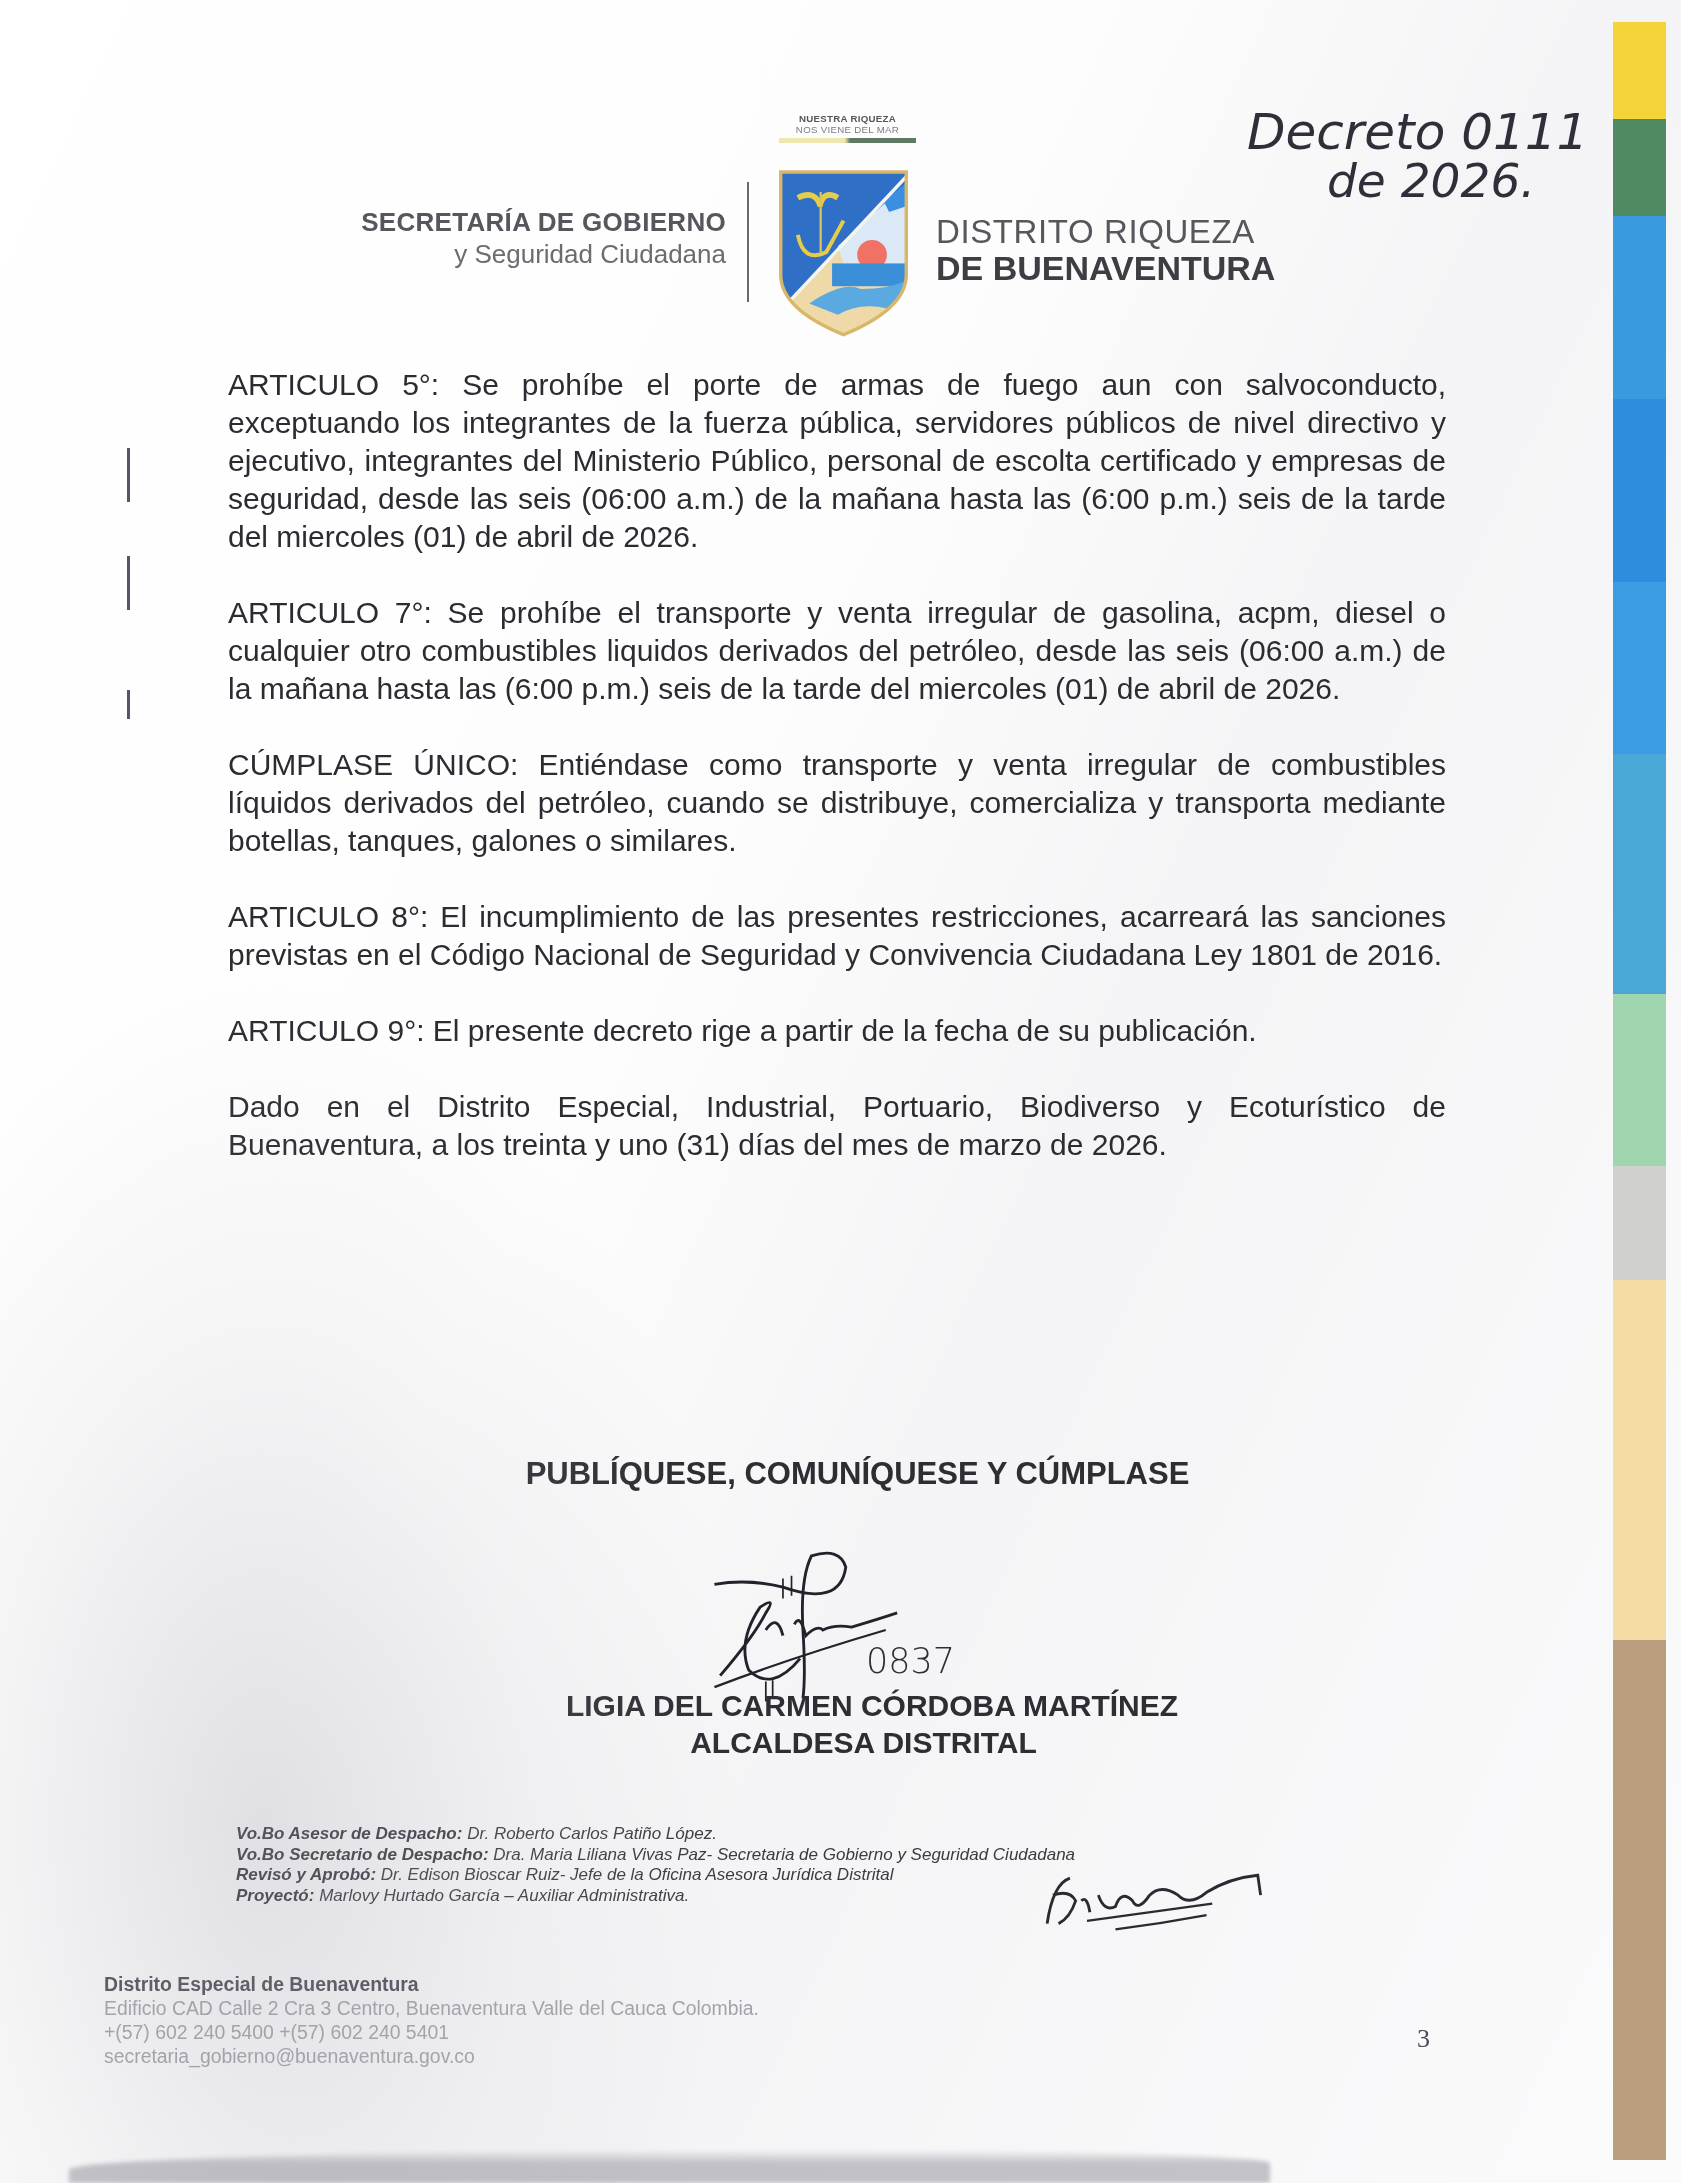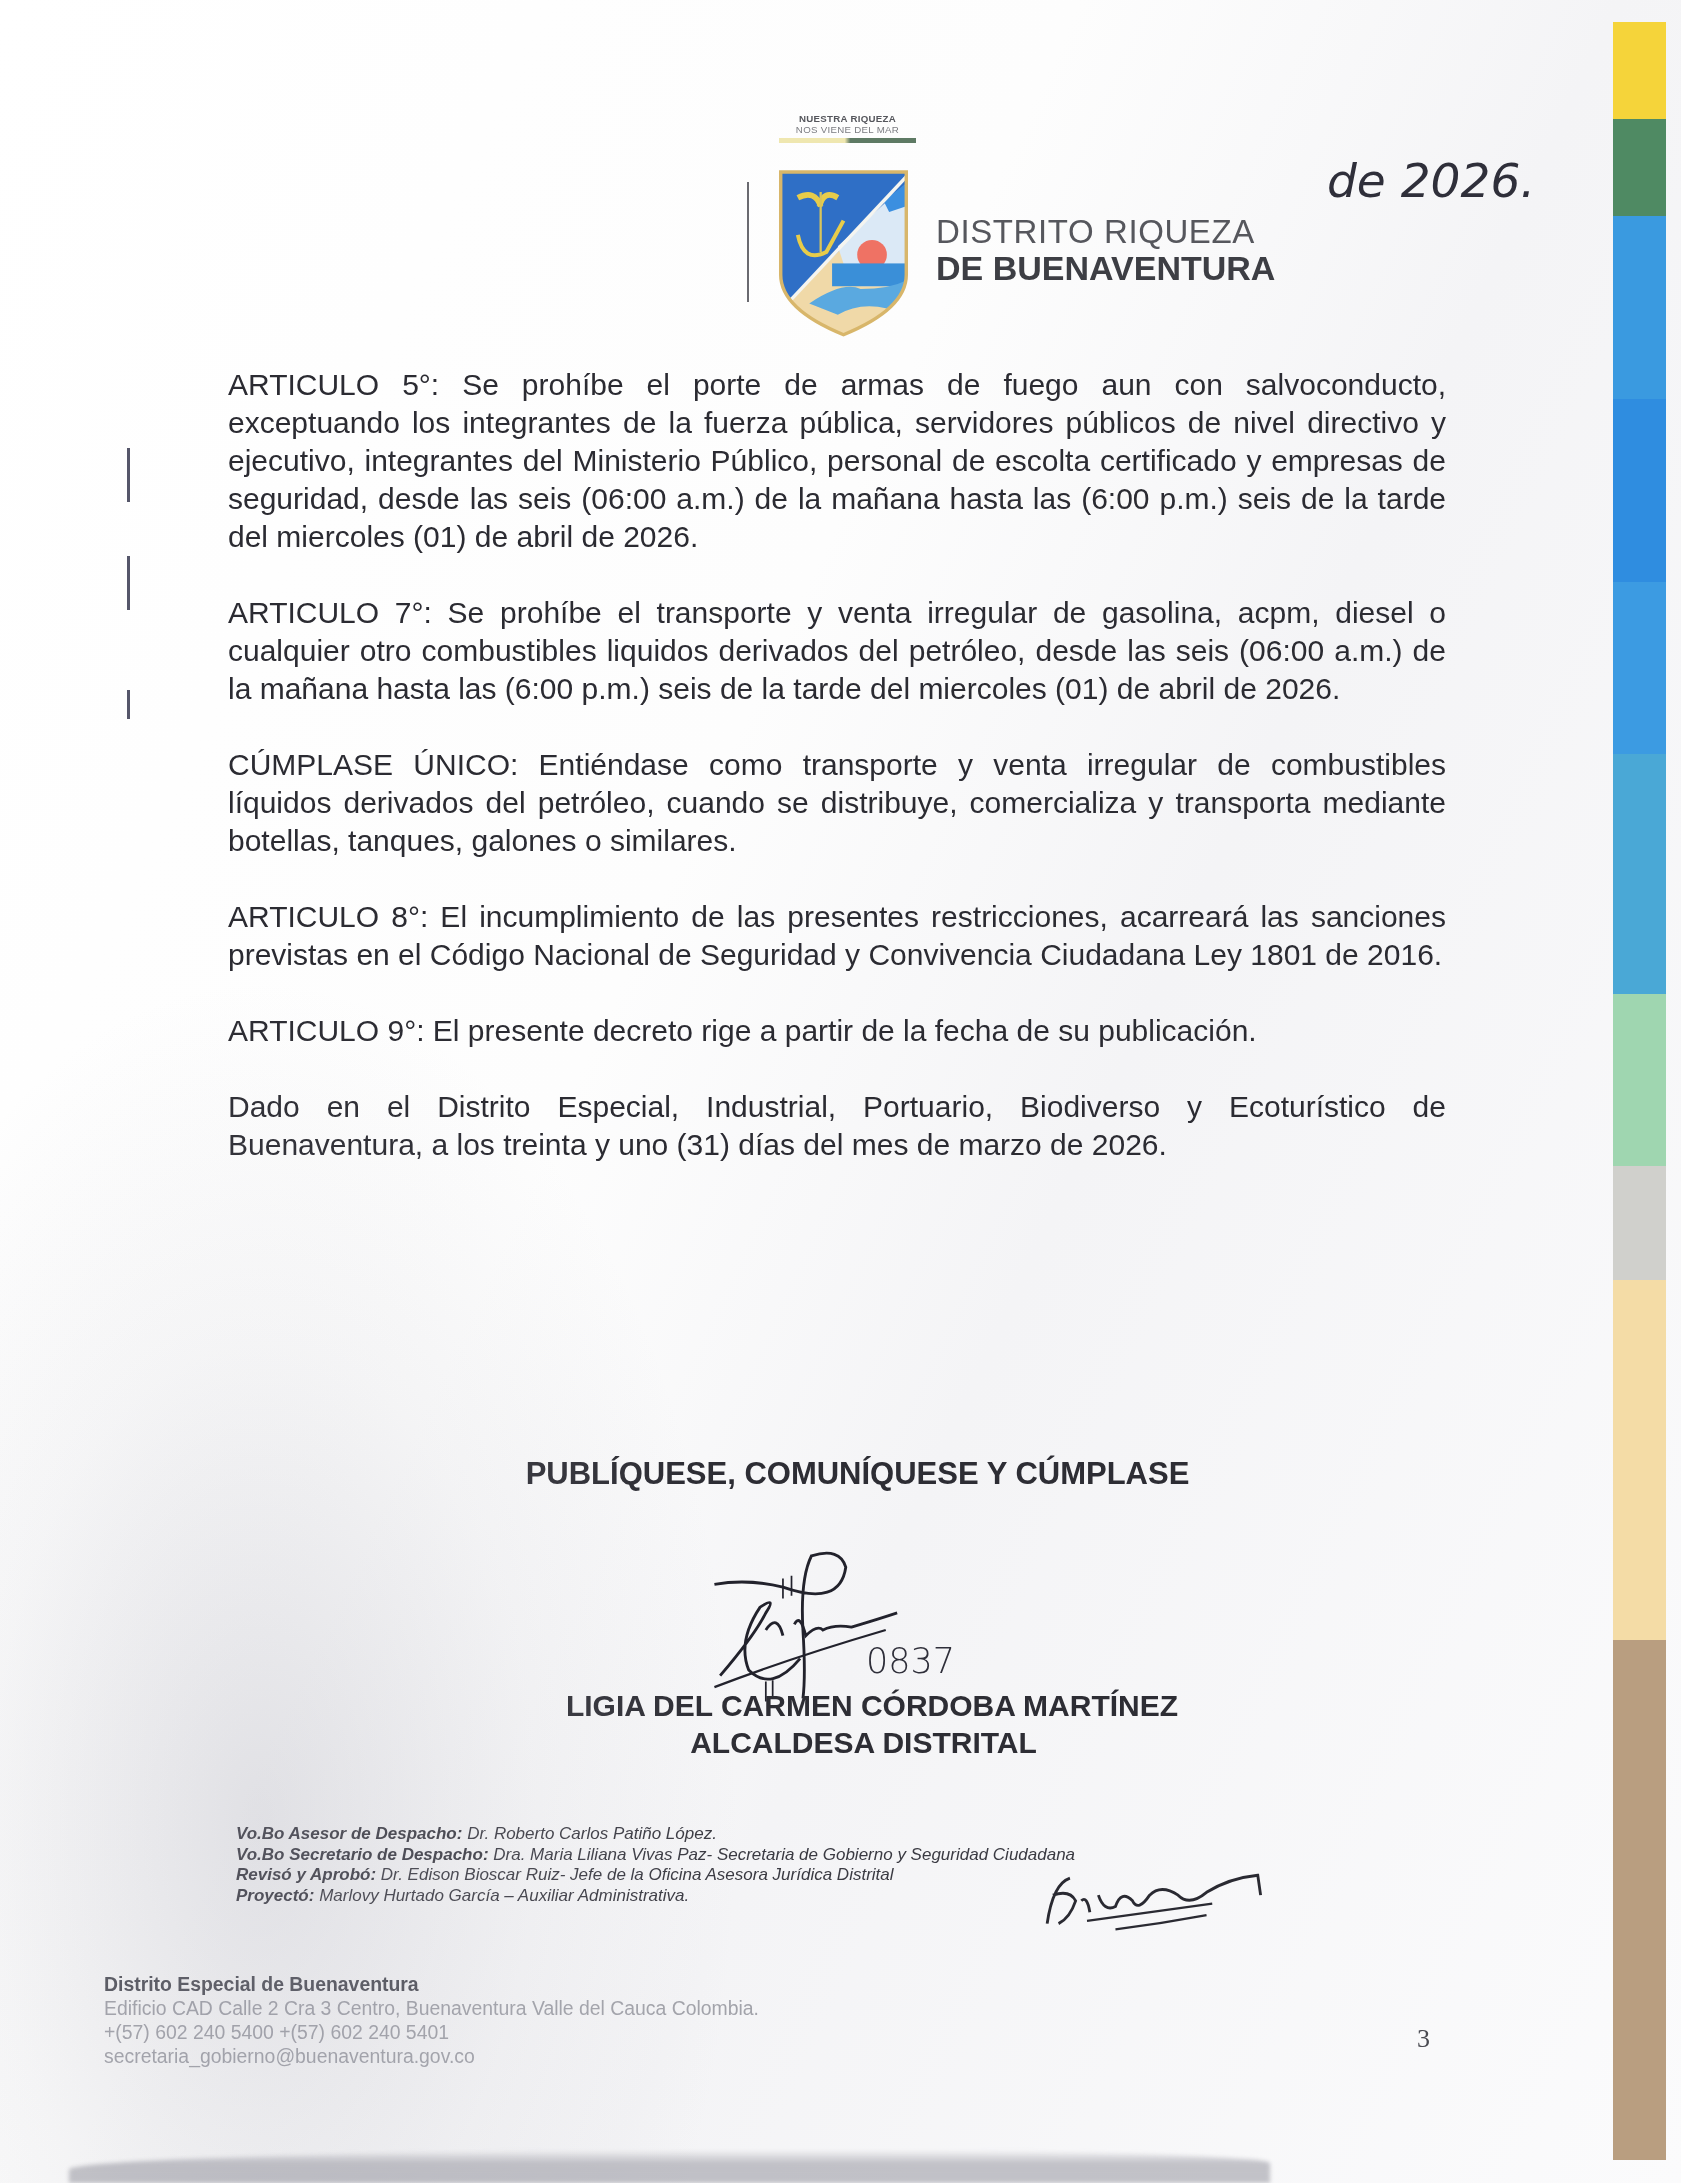--- a/index.html
+++ b/index.html
@@ -68,20 +68,24 @@
   .footer { position:absolute; left:104px; top:1972px; font-size:19.4px; line-height:24px; }
   .footer .f1 { color:#4d4e56; font-weight:bold; }
   .footer .f2 { color:#a2a3aa; }
   .page-num { position:absolute; left:1417px; top:2024px; font-family:"Liberation Serif", serif; font-size:26px; color:#4a4b52; }
 </style>
 </head>
 <body>
 
 <div class="page">
 
+  <div class="hdr-left">
+    <div class="l1">SECRETARÍA DE GOBIERNO</div>
+    <div class="l2">y Seguridad Ciudadana</div>
+  </div>
   <div class="hdr-divider"></div>
 
   <div class="motto">
     <div class="m1">NUESTRA RIQUEZA</div>
     <div class="m2">NOS VIENE DEL MAR</div>
     <div class="bar"></div>
   </div>
 
   <svg class="crest" viewBox="0 0 240 300">
     <defs>
@@ -103,20 +107,21 @@
       <path d="M40 120 Q50 170 90 150 L120 95" stroke="#e7cc4a" stroke-width="7" fill="none"></path>
     </g>
     <path d="M10 10 H230 V190 Q230 250 120 295 Q10 250 10 190 Z" fill="none" stroke="#d8b66a" stroke-width="6"></path>
   </svg>
 
   <div class="hdr-right">
     <div class="r1">DISTRITO RIQUEZA</div>
     <div class="r2">DE BUENAVENTURA</div>
   </div>
 
+  <div class="handwritten hw1">Decreto 0111</div>
   <div class="handwritten hw2">de 2026.</div>
 
   <div class="stripe">
     <div style="height:97px;background:#f5d43a"></div>
     <div style="height:97px;background:#4f8a63"></div>
     <div style="height:183px;background:#3a9ae0"></div>
     <div style="height:183px;background:#2f8de0"></div>
     <div style="height:172px;background:#3c9be2"></div>
     <div style="height:240px;background:#4aa8d6"></div>
     <div style="height:172px;background:#9fd6b0"></div>

